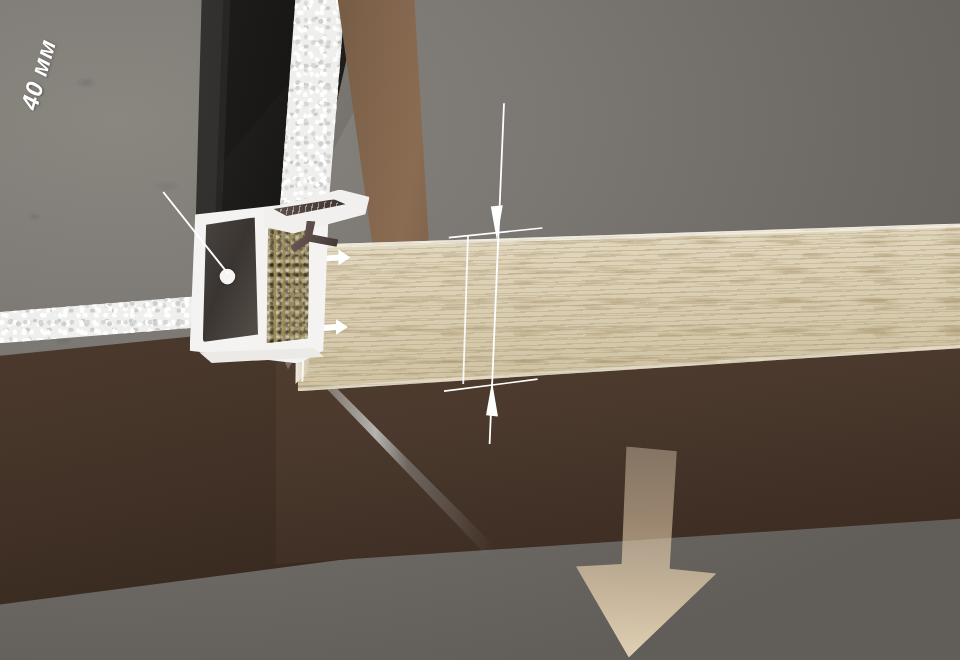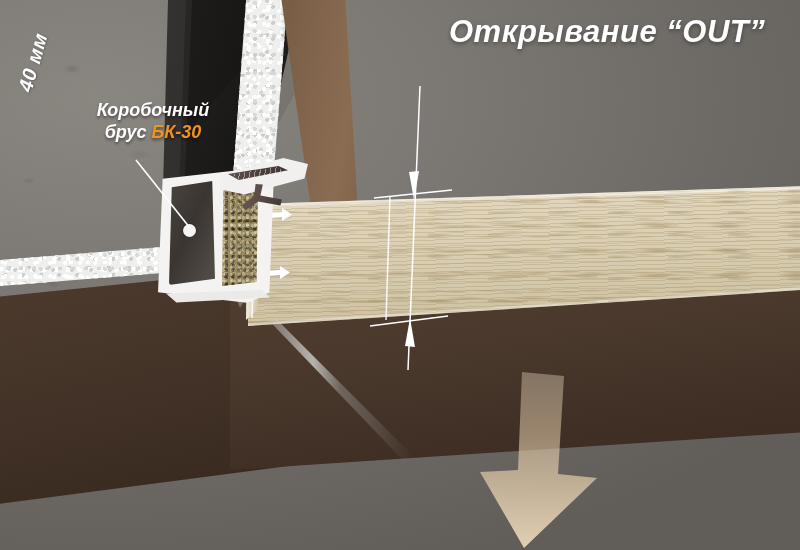--- a/index.html
+++ b/index.html
@@ -325,21 +325,15 @@
       <linearGradient id="agrad" x1="0" y1="0" x2="0" y2="1">
         <stop offset="0%" stop-color="#b9a893" stop-opacity=".55"></stop>
         <stop offset="35%" stop-color="#d6bfa0" stop-opacity=".60"></stop>
         <stop offset="70%" stop-color="#ecd6b3" stop-opacity=".72"></stop>
         <stop offset="100%" stop-color="#f7e5c4" stop-opacity=".85"></stop>
       </linearGradient>
     </defs>
     <path d="M60,0 L102,4 L96,102 L135,106 L62,176 L18,100 L56,98 Z" fill="url(#agrad)"></path>
   </svg>
 
-  <div class="title">Открывание “OUT”</div>
-
-  <div class="callout">
-    <span class="l1">Коробочный</span>
-    <span class="l2">брус</span>
-    <span class="code">БК-30</span>
-  </div>
+
 
 </div>
 
 </body></html>

